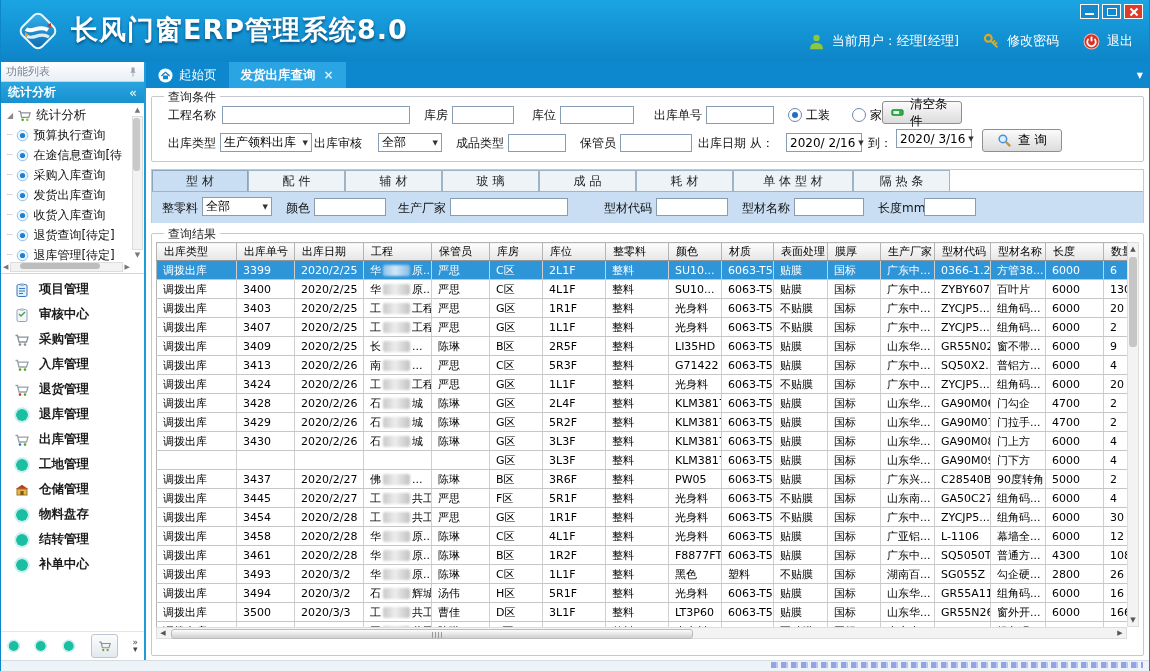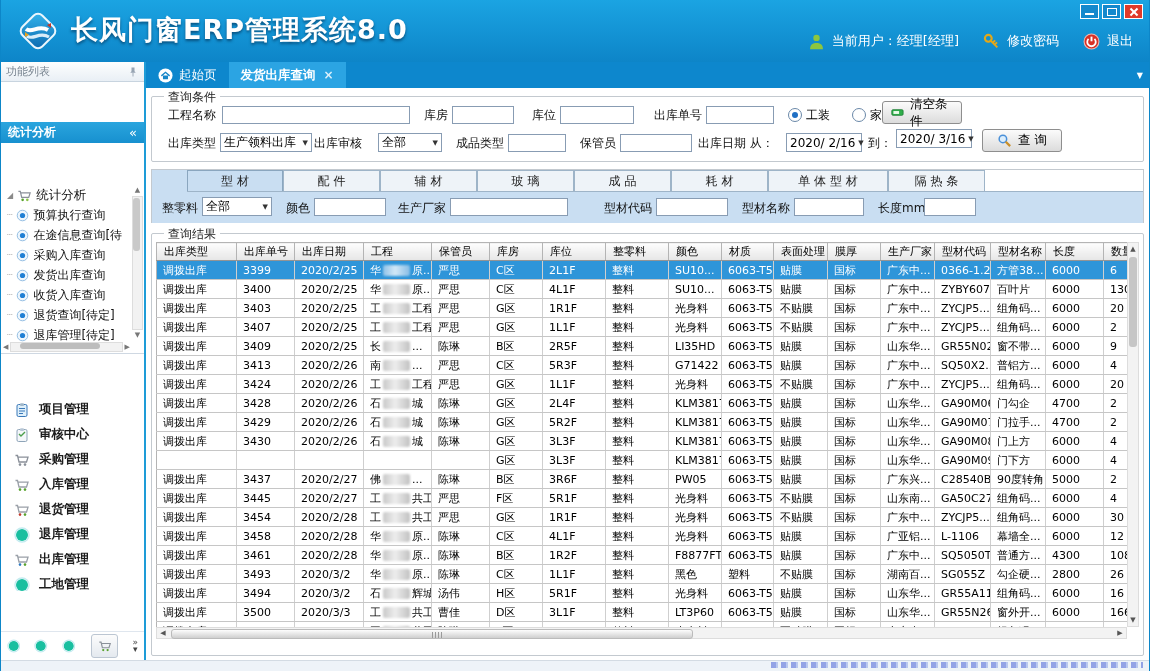--- a/index.html
+++ b/index.html
@@ -14,21 +14,21 @@
   .wbtn.min::after{content:"";position:absolute;left:4px;right:4px;bottom:3px;height:2px;background:#fff;}
   .wbtn.max::after{content:"";position:absolute;left:4px;top:3px;width:8px;height:6px;border:1.5px solid #fff;}
   .wbtn.close{background:#e03a2a;}
   .wbtn.close::before,.wbtn.close::after{content:"";position:absolute;left:8px;top:2px;width:2px;height:10px;background:#fff;}
   .wbtn.close::before{transform:rotate(45deg);} .wbtn.close::after{transform:rotate(-45deg);}
   .userbar{position:absolute;right:16px;top:32px;display:flex;align-items:center;gap:7px;color:#fff;font-size:13px;}
   .userbar .ic{width:17px;height:17px;display:inline-block;}
   .userbar .gap{width:10px;}
   
   .mainrow{display:flex;height:598px;}
-  .sidebar{width:145px;box-sizing:border-box;background:#fff;border-right:2px solid #1e9cd7;display:flex;flex-direction:column;gap:40px;}
+  .sidebar{width:145px;box-sizing:border-box;background:#fff;border-right:2px solid #1e9cd7;display:flex;flex-direction:column;}
   .main{flex:1;display:flex;flex-direction:column;min-width:0;}
   
   .funchead{height:19px;background:linear-gradient(#fdfefe,#e9eff5);border-bottom:1px solid #c8d4df;color:#7a8692;font-size:11px;display:flex;align-items:center;padding:0 5px;}
   .funchead .ic{margin-left:auto;width:12px;height:12px;}
   .grouphead{height:21px;background:linear-gradient(#2aa5de,#1790cf);color:#fff;font-size:12px;font-weight:bold;display:flex;align-items:center;padding:0 7px;}
   .grouphead .collapse{margin-left:auto;font-weight:normal;font-size:13px;cursor:pointer;}
   .treewrap{height:170px;border-bottom:1px solid #cfd8e2;position:relative;background:#fff;}
   .tree{list-style:none;margin:2px 0 0 0;padding:0 14px 0 6px;font-size:12px;color:#111;}
   .tree li{height:20px;display:flex;align-items:center;gap:4px;white-space:nowrap;overflow:hidden;cursor:pointer;}
   .tree li .dash{color:#b5b5b5;font-size:9px;}
@@ -65,21 +65,21 @@
   .qin{position:absolute;height:18px;border:1px solid #889cb3;background:#fff;font-size:12px;padding:0 2px;box-sizing:border-box;font-family:inherit;}
   .combo{position:absolute;height:19px;border:1px solid #889cb3;background:#fff;font-size:12px;display:flex;align-items:center;padding:0 3px;box-sizing:border-box;cursor:pointer;white-space:nowrap;}
   .combo .arrow{margin-left:auto;font-size:7px;color:#333;padding-left:3px;}
   .radio{position:absolute;display:flex;align-items:center;gap:4px;font-size:12px;cursor:pointer;height:20px;}
   .rdot{width:12px;height:12px;border-radius:50%;border:1px solid #6a88a8;background:#fff;position:relative;}
   .radio.sel .rdot::after{content:"";position:absolute;left:3px;top:3px;width:6px;height:6px;border-radius:50%;background:#1f6fc4;}
   .pbtn{position:absolute;height:23px;border:1px solid #8e8e8e;border-radius:3px;background:linear-gradient(#fbfbfb,#dcdcdc);font-size:12.5px;display:flex;align-items:center;justify-content:center;gap:6px;cursor:pointer;padding:0 8px;box-sizing:border-box;}
   .pbtn .ic{width:15px;height:15px;}
   
   .mtabs-block{margin-top:7px;height:53px;border:1px solid #c3c9cf;border-bottom:none;position:relative;background:#c9def2;}
-  .mtabs{display:flex;height:21px;background:#fff;border-bottom:1px solid #9eb4c8;margin-left:35px;}
+  .mtabs{display:flex;height:21px;background:#fff;border-bottom:1px solid #9eb4c8;}
   .mtab{height:21px;box-sizing:border-box;border:1px solid #9eb4c8;border-bottom:none;background:#eef3f8;font-size:12px;display:flex;align-items:center;justify-content:center;cursor:pointer;color:#222;}
   .mtab.active{background:#c9def2;border-color:#8aa6bf;position:relative;font-weight:normal;}
   .subfilter{position:relative;height:31px;}
   .subfilter .qlab{top:6px;} .subfilter .qin{top:6px;} .subfilter .combo{top:5px;}
   
   .fs2{margin-top:10px;flex:1;margin-bottom:4px;min-height:0;}
   .tablewrap{position:absolute;left:4px;right:4px;top:8px;bottom:16px;overflow:hidden;}
   table.grid{border-collapse:collapse;table-layout:fixed;width:978px;font-size:11px;}
   table.grid th{height:17px;background:linear-gradient(#fdfdfd,#e6e6e6);border-right:1px solid #b4b4b4;border-bottom:1px solid #949494;border-top:1px solid #b4b4b4;font-weight:normal;text-align:left;padding:0 0 0 7px;white-space:nowrap;overflow:hidden;cursor:pointer;}
   table.grid td{height:18px;border-right:1px solid #cfcfcf;border-bottom:1px solid #c6c6c6;padding:0 2px 0 6px;white-space:nowrap;overflow:hidden;cursor:default;}

